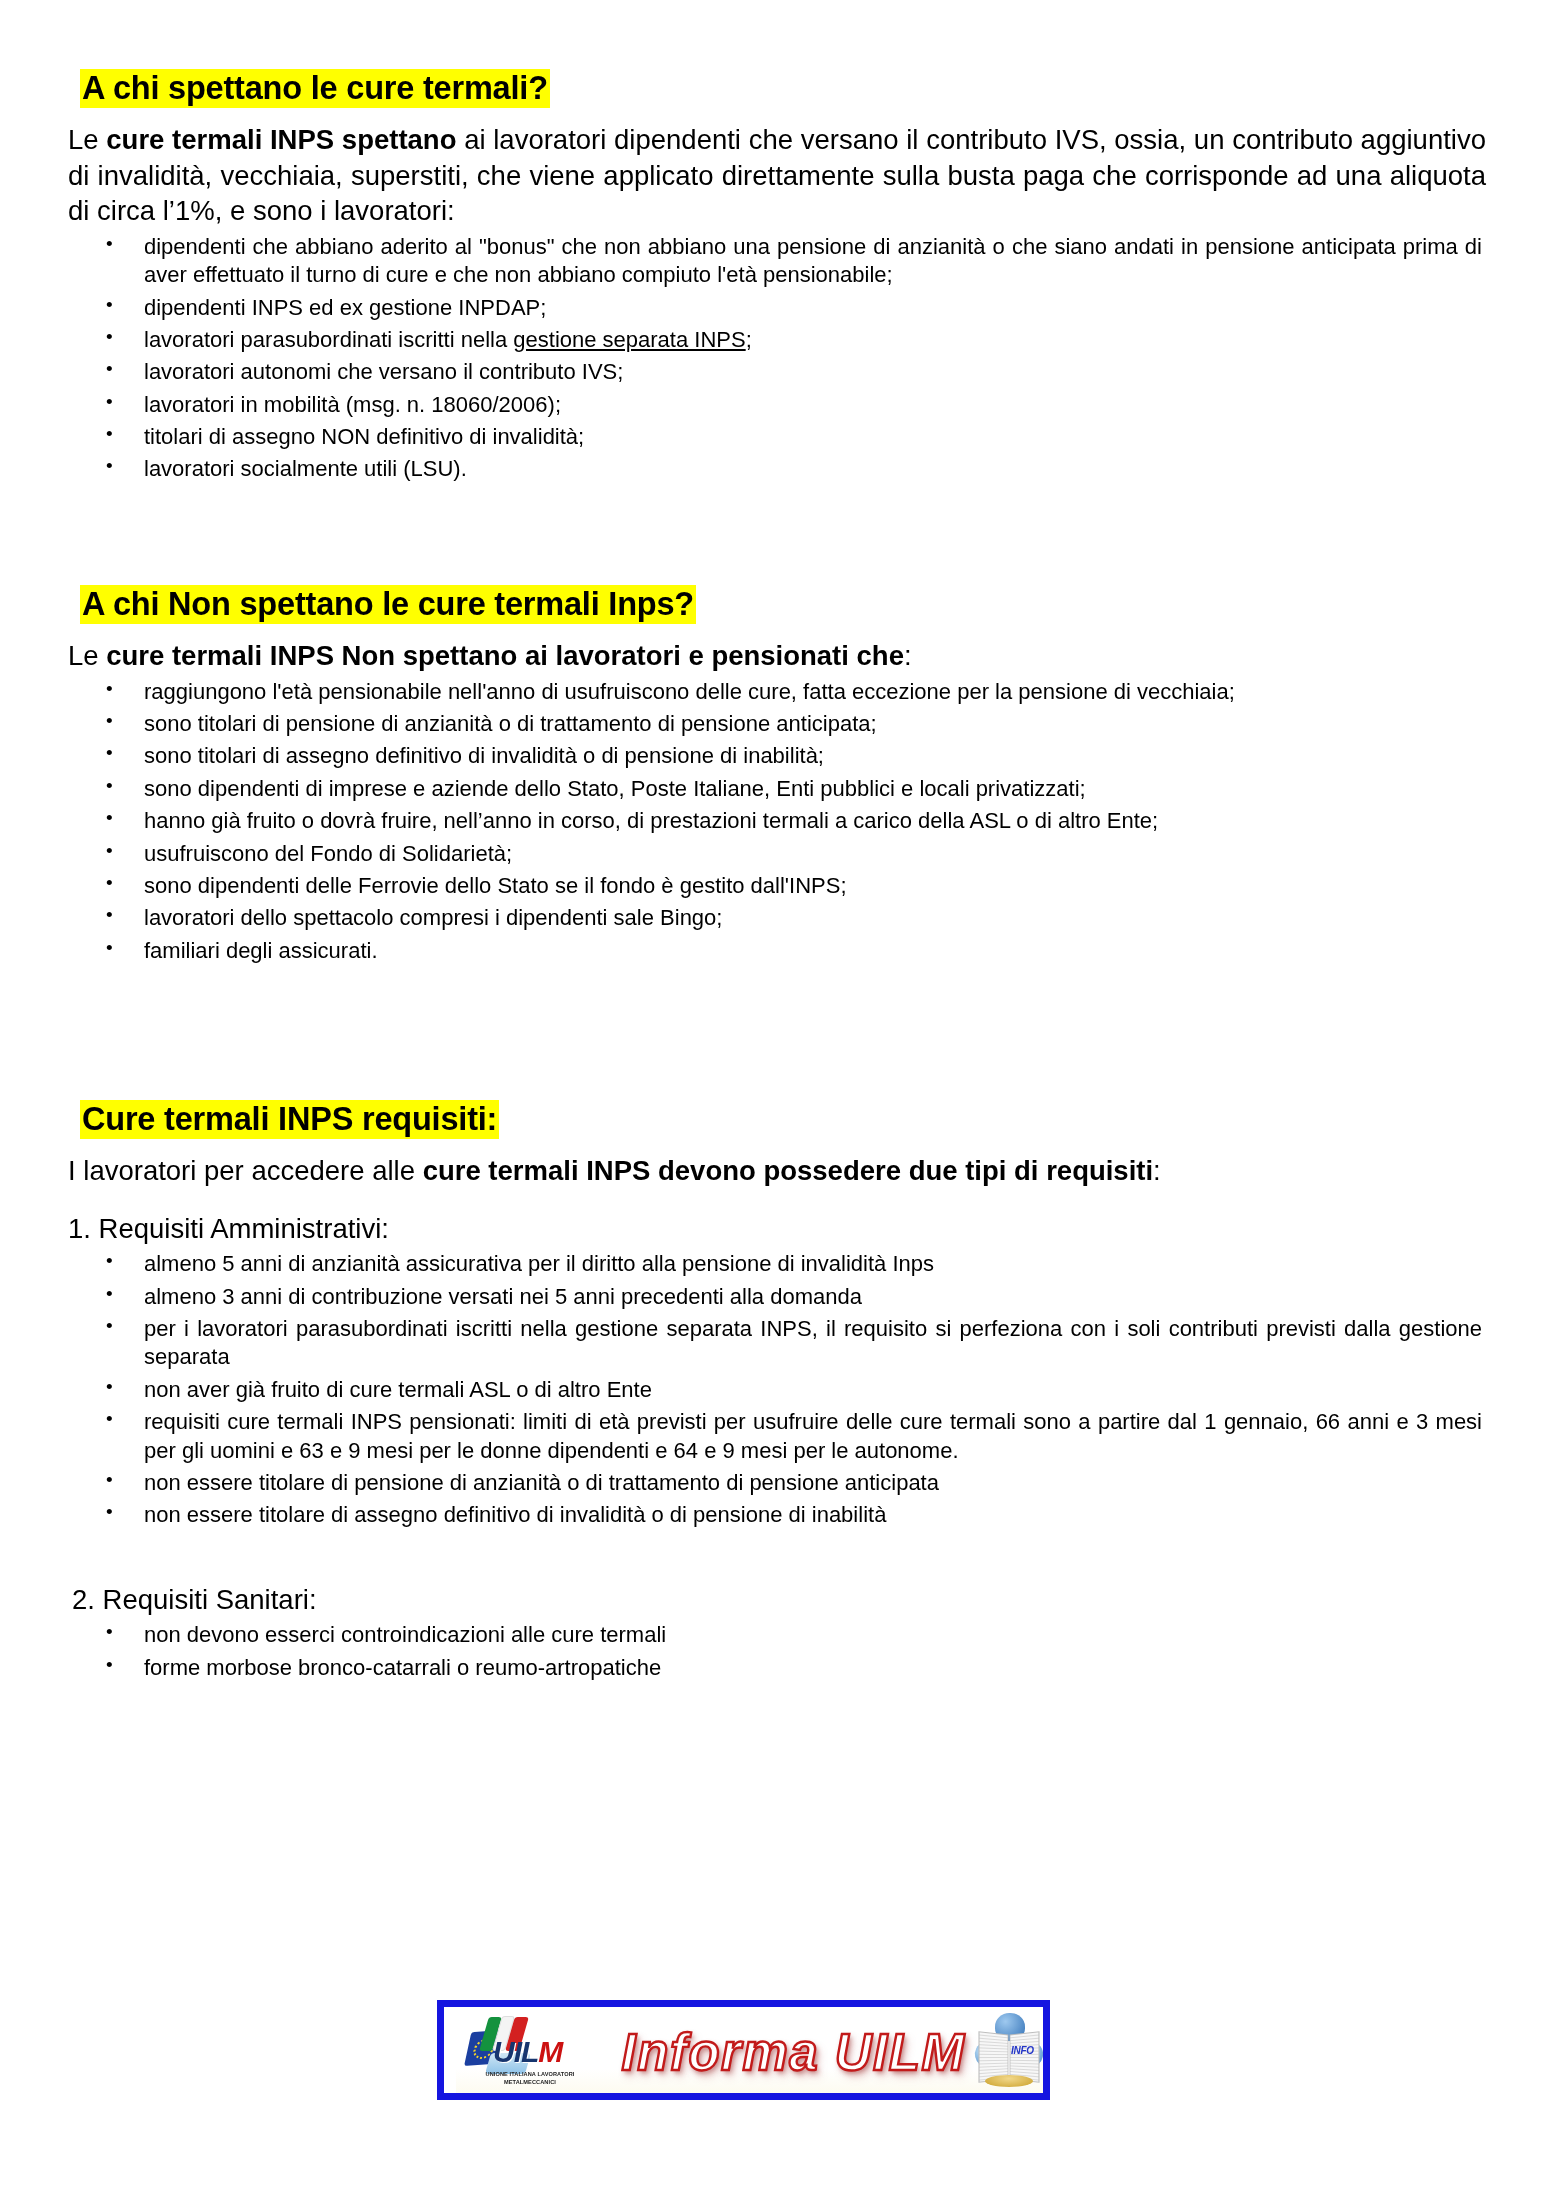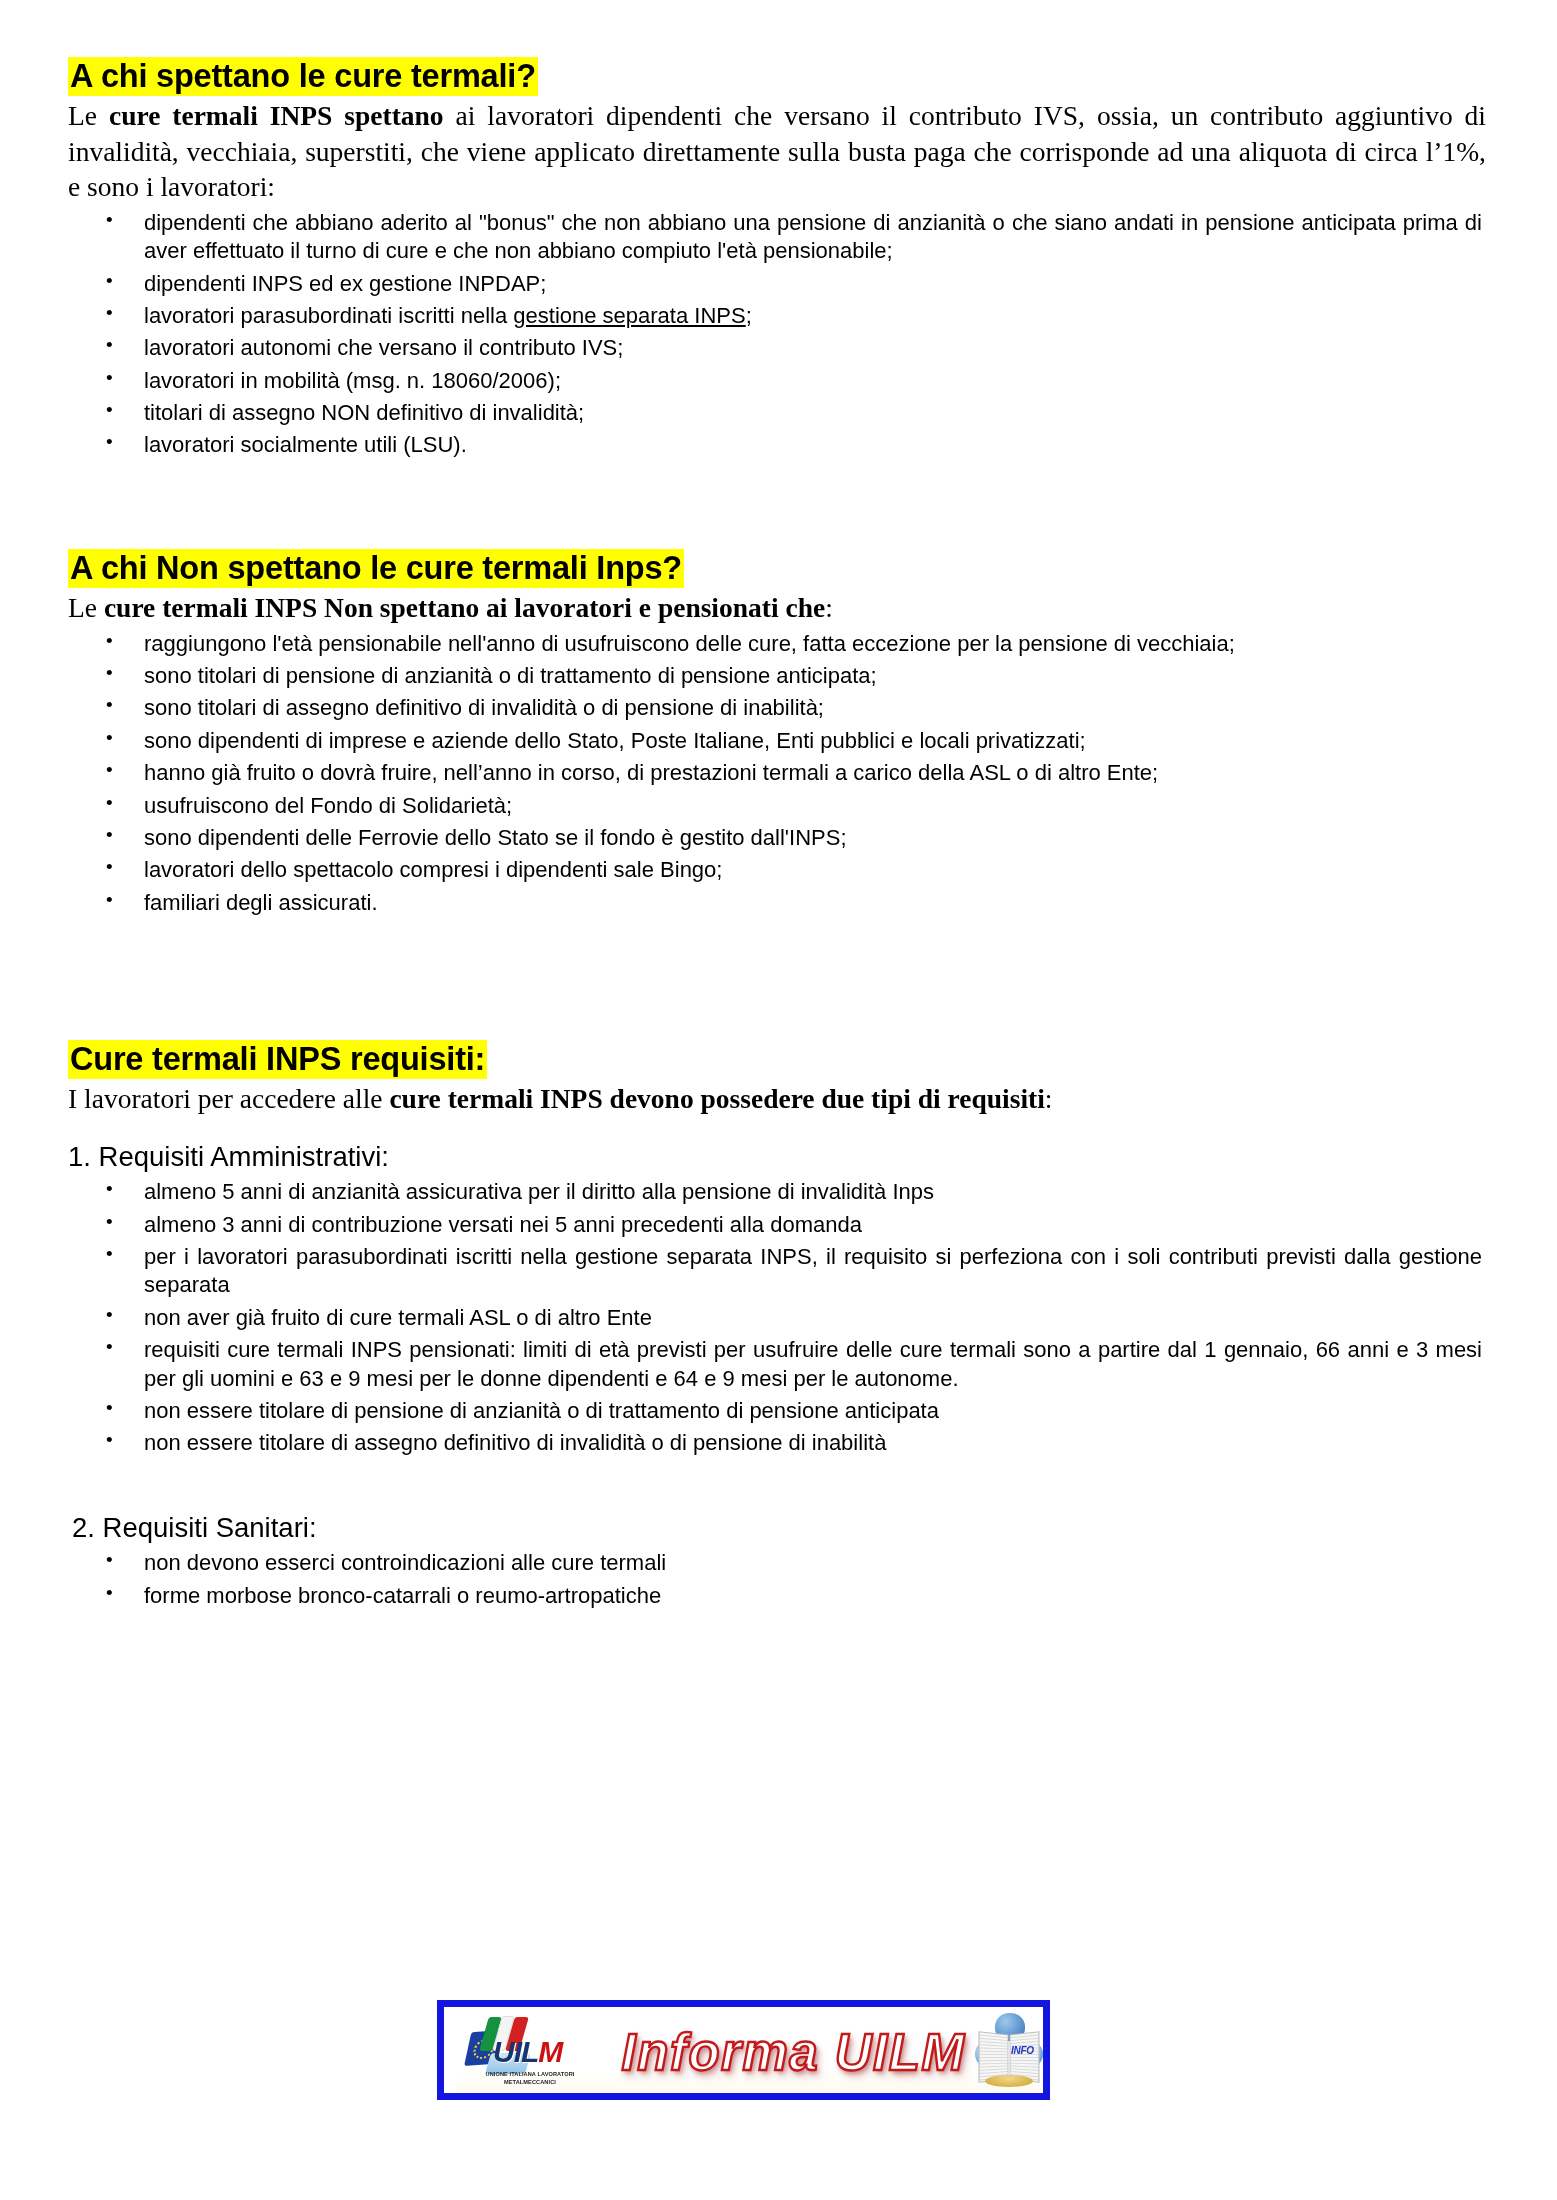--- a/index.html
+++ b/index.html
@@ -26,43 +26,42 @@
     position: absolute;
     left: 68px;
     top: 58px;
     width: 1418px;
   }
 
   h2.section-heading {
     font-size: 32.5px;
     font-weight: bold;
     line-height: 1.12;
-    margin: 0;
+    margin: 12px;
     padding: 0;
     letter-spacing: -0.2px;
     display: block;
   }
   h2.section-heading .hl {
     background: #FFFF00;
     padding: 1px 2px 2px 2px;
     box-decoration-break: clone;
     -webkit-box-decoration-break: clone;
   }
 
   p.body-text {
     font-size: 27.5px;
     line-height: 1.29;
     margin: 0;
     padding: 0;
     text-align: justify;
     text-justify: inter-word;
   }
   p.body-text.lead {
-    margin-top: 4px;
-    font-family: Liberation Serif, serif;
+    margin-top: 16px;
   }
 
   ul.bullets {
     list-style: none;
     margin: 0;
     padding: 0;
   }
   ul.bullets > li {
     position: relative;
     font-size: 22px;

